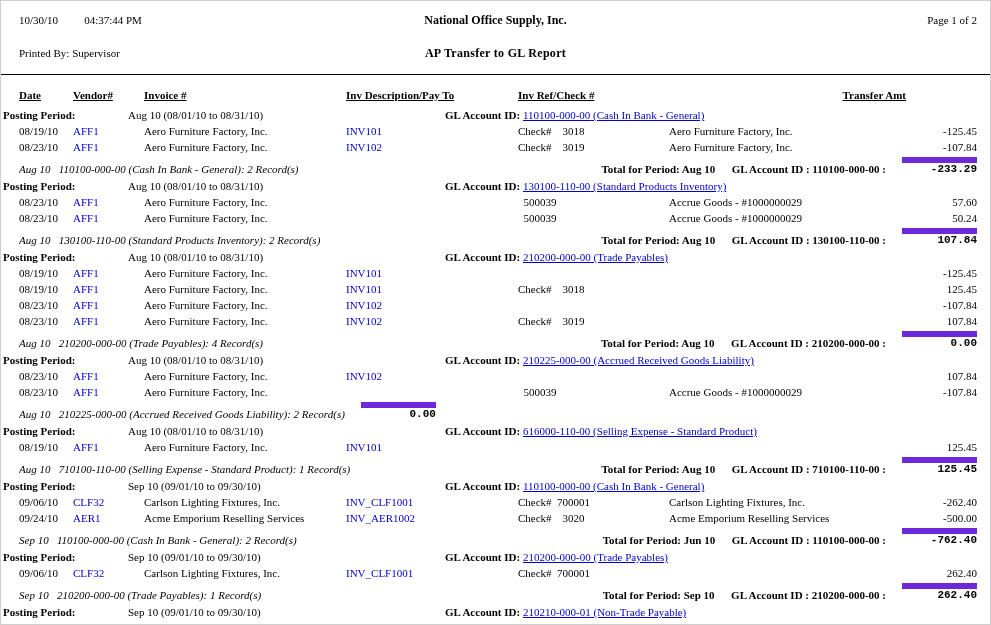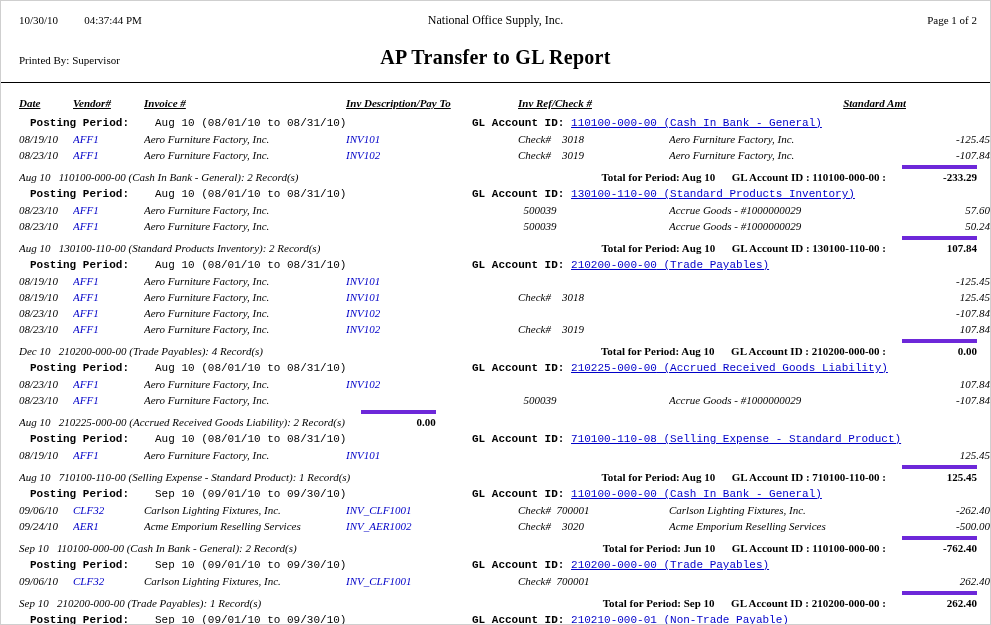--- a/index.html
+++ b/index.html
@@ -10,45 +10,44 @@
     font-family:"Liberation Serif","DejaVu Serif",serif; font-size:11px;
     overflow:hidden; border:1px solid #cfcfcf;
   }
   
   .hdr{ padding:12px 9px 13px; border-bottom:1px solid #000; }
   .hrow{ display:grid; grid-template-columns:1fr auto 1fr; align-items:baseline; }
   .hrow + .hrow{ margin-top:18px; }
   .hcell.left{ text-align:left; padding-left:9px; }
   .hcell.right{ text-align:right; padding-right:4px; }
   .htime{ margin-left:26px; }
-  .hcompany{ font-weight:normal; font-size:12px; }
-  .htitle{ font-weight:bold; font-size:20px; letter-spacing:.3px; }
+  .hcompany{ font-weight:bold; font-size:12px; }
+  .htitle{ font-weight:bold; font-size:12px; letter-spacing:.3px; }
   
   .chrow,.drow{
     display:grid; grid-template-columns:54px 71px 202px 115px 208px 237px 1fr;
-    padding:0 0 0 18px;
-    font-style:italic;
+    padding:0 13px 0 18px;
   }
   .chrow{ margin-top:12px; margin-bottom:3px; height:17px; line-height:17px; }
   .hd{ font-weight:bold; text-decoration:underline; white-space:nowrap; overflow:hidden; }
   .drow{ height:16px; line-height:16px; }
   .dcell{ overflow:hidden; white-space:nowrap; }
   .amt{ text-align:right; }
   .ref{ white-space:pre; padding-left:57px; }
   
-  .prow{ display:grid; grid-template-columns:125px 317px 1fr; padding:0 13px 0 29px;
-         height:16px; line-height:16px; white-space:nowrap;font-family:Liberation Mono, monospace; }
+  .prow{ display:grid; grid-template-columns:125px 317px 1fr; padding:0 13px 0 2px;
+         height:16px; line-height:16px; white-space:nowrap; }
   
   .srow{ display:flex; align-items:flex-end; padding:0 13px 0 18px; margin:2px 0; height:19px; line-height:14px; }
   .sleft{ font-style:italic; white-space:pre; overflow:hidden;text-align:right; }
   .sright{ margin-left:auto; font-weight:bold; white-space:pre; }
   .samt{
     width:75px; margin-left:16px; align-self:stretch;
     display:flex; align-items:flex-end; justify-content:flex-end;
-    font-weight:bold; border-top:4px solid #6d28d9;
+    font-weight:bold; border-top:6px solid #6d28d9;font-family:Liberation Mono, monospace;
   }
   .b{ font-weight:bold; }
   .link{ color:var(--link); }
   .glu{ text-decoration:underline;text-align:center; }
 </style>
 </head>
 <body>
 
 <div class="page">
 
@@ -74,21 +73,21 @@
       <div class="hcell right"></div>
     </div>
   </header>
 
   <div class="chrow">
     <span class="hd">Date</span>
     <span class="hd">Vendor#</span>
     <span class="hd">Invoice #</span>
     <span class="hd">Inv Description/Pay To</span>
     <span class="hd ref">Inv Ref/Check #</span>
-    <span class="hd amt">Standard Amt</span>
+    <span class="hd amt">Transfer Amt</span>
   </div>
 
   <main id="report-body">
       <div class="prow">
         <span class="b">Posting Period:</span>
         <span>Aug 10 (08/01/10 to 08/31/10)</span>
         <span class="dcell"><span class="b">GL Account ID: </span><span class="link glu">110100-000-00</span><span class="link glu"> (Cash In Bank - General)</span></span>
       </div>
       <div class="drow">
         <span class="dcell">08/19/10</span>
@@ -176,21 +175,21 @@
       <div class="drow">
         <span class="dcell">08/23/10</span>
         <span class="dcell link">AFF1</span>
         <span class="dcell">Aero Furniture Factory, Inc.</span>
         <span class="dcell link">INV102</span>
         <span class="dcell ref">Check#    3019</span>
         <span class="dcell"></span>
         <span class="dcell amt">107.84</span>
       </div>
       <div class="srow">
-        <span class="sleft">Dec 10   210200-000-00 (Trade Payables): 4 Record(s)</span>
+        <span class="sleft">Aug 10   210200-000-00 (Trade Payables): 4 Record(s)</span>
         <span class="sright">Total for Period: Aug 10      GL Account ID : 210200-000-00 :</span>
         <span class="samt">0.00</span>
       </div>
       <div class="prow">
         <span class="b">Posting Period:</span>
         <span>Aug 10 (08/01/10 to 08/31/10)</span>
         <span class="dcell"><span class="b">GL Account ID: </span><span class="link glu">210225-000-00</span><span class="link glu"> (Accrued Received Goods Liability)</span></span>
       </div>
       <div class="drow">
         <span class="dcell">08/23/10</span>
@@ -210,21 +209,21 @@
         <span class="dcell">Accrue Goods - #1000000029</span>
         <span class="dcell amt">-107.84</span>
       </div>
       <div class="srow">
         <span class="sleft">Aug 10   210225-000-00 (Accrued Received Goods Liability): 2 Record(s)</span>
         <span class="samt">0.00</span>
       </div>
       <div class="prow">
         <span class="b">Posting Period:</span>
         <span>Aug 10 (08/01/10 to 08/31/10)</span>
-        <span class="dcell"><span class="b">GL Account ID: </span><span class="link glu">710100-110-08</span><span class="link glu"> (Selling Expense - Standard Product)</span></span>
+        <span class="dcell"><span class="b">GL Account ID: </span><span class="link glu">616000-110-00</span><span class="link glu"> (Selling Expense - Standard Product)</span></span>
       </div>
       <div class="drow">
         <span class="dcell">08/19/10</span>
         <span class="dcell link">AFF1</span>
         <span class="dcell">Aero Furniture Factory, Inc.</span>
         <span class="dcell link">INV101</span>
         <span class="dcell ref"></span>
         <span class="dcell"></span>
         <span class="dcell amt">125.45</span>
       </div>

